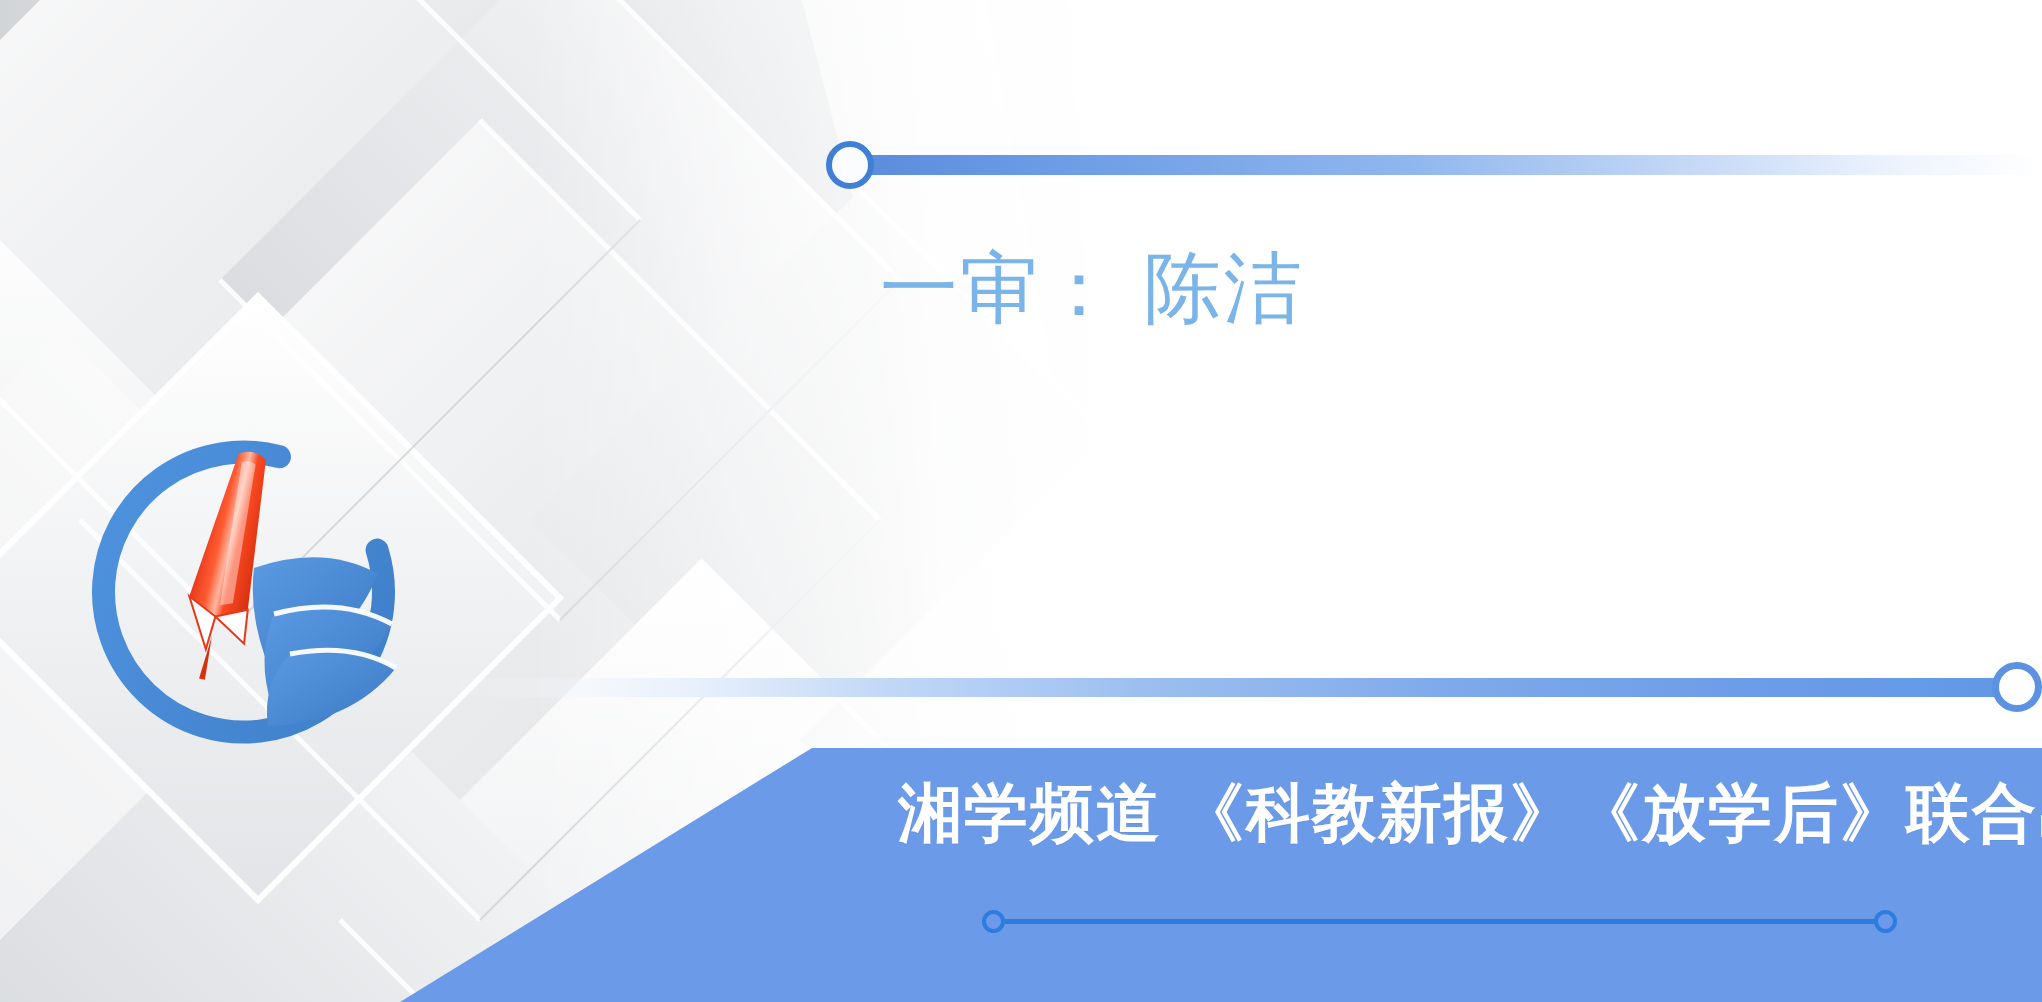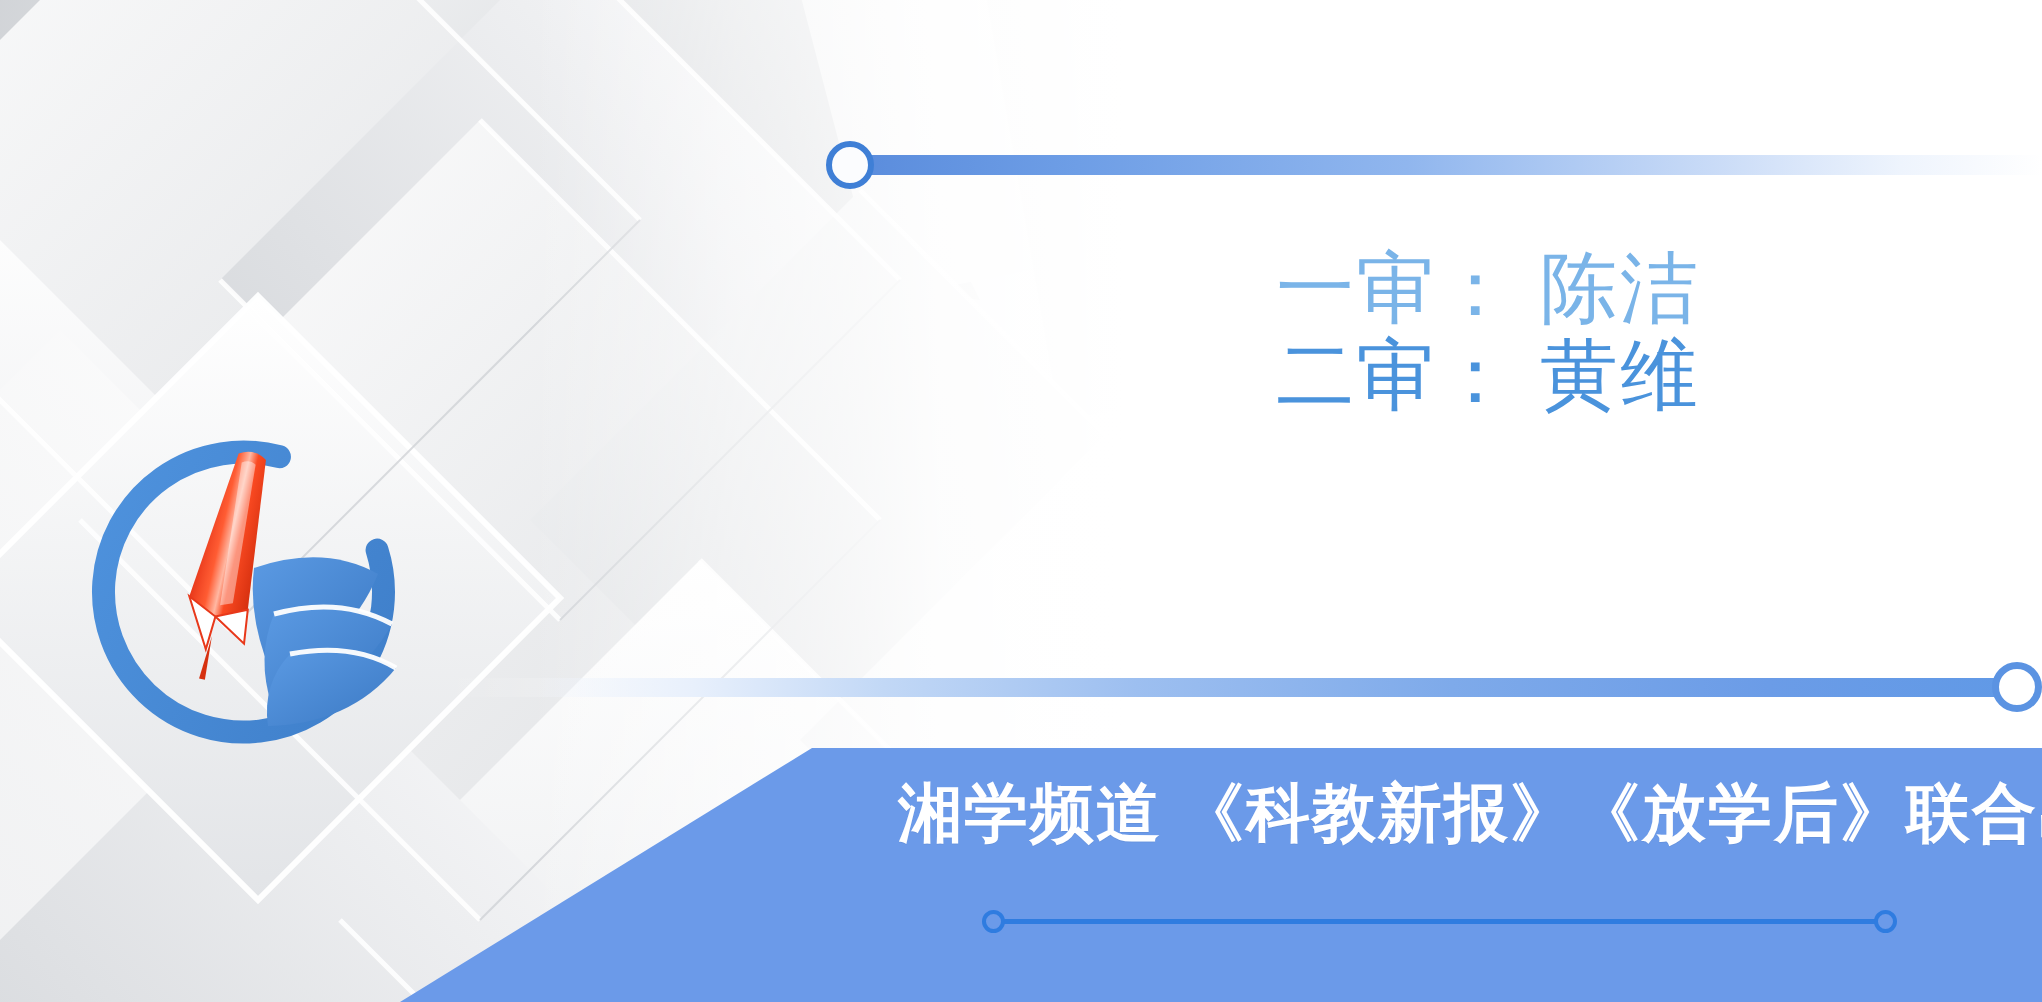--- a/index.html
+++ b/index.html
@@ -47,21 +47,20 @@
     left: 880px;
     top: 245px;
     width: 820px;
   }
   .credit-line {
     font-size: 78px;
     line-height: 1.12;
     letter-spacing: 2px;
     white-space: nowrap;
     font-weight: 400;
-    text-align: right;
   }
   .credit-1 { color: #7ab4e8; }
   .credit-2 { color: #4a93dc; }
   .credit-3 { color: #2a7cc7; }
 
   
   #rule-top {
     position: absolute;
     left: 866px;
     top: 155px;
@@ -287,21 +286,20 @@
       <path d="M196,222 q66,-18 118,10"></path>
       <path d="M212,262 q62,-12 106,14"></path>
     </g>
   </svg>
 
   <div id="rule-top"></div>
   <div id="knob-top"></div>
 
   <div id="credits">
     <div class="credit-line credit-1">一审： 陈洁</div>
-    <div class="credit-line credit-2">二审： 黄维</div>
   </div>
 
   <div id="rule-mid"></div>
   <div id="knob-mid"></div>
 
   <div id="banner"></div>
   <div id="banner-title">湘学频道 《科教新报》《放学后》联合出品</div>
   <div id="banner-rule"></div>
   <div class="banner-dot" id="banner-dot-left"></div>
   <div class="banner-dot" id="banner-dot-right"></div>

